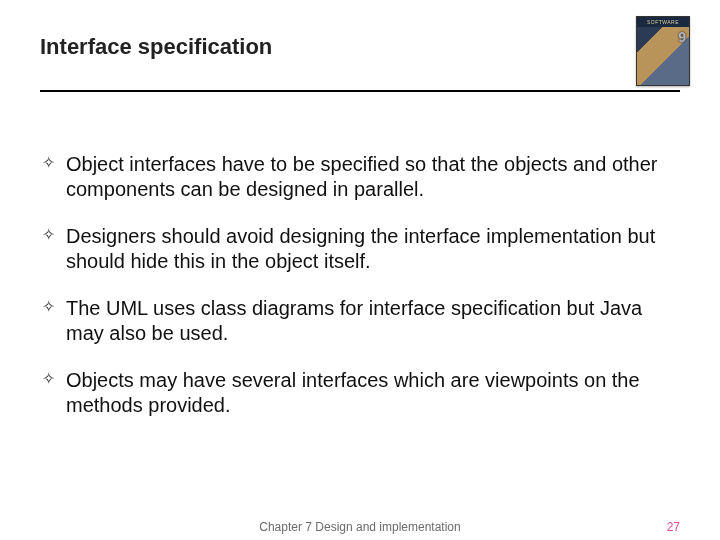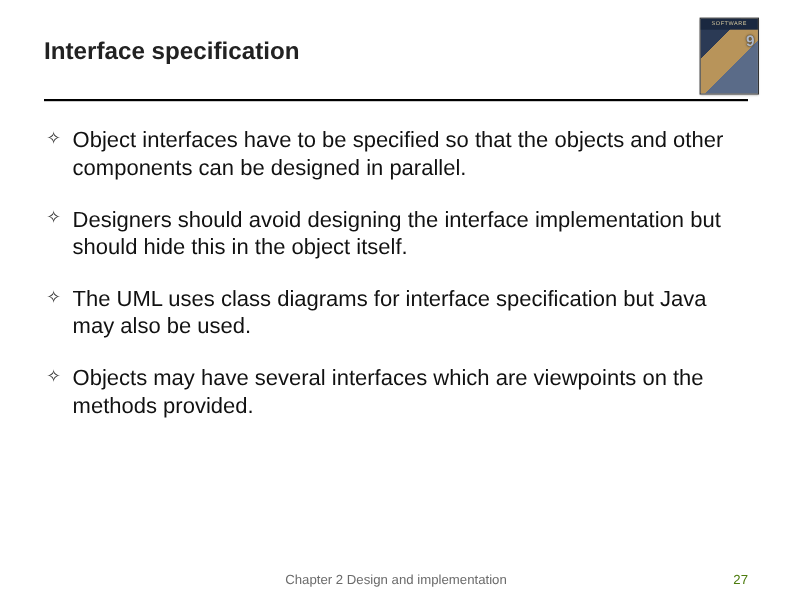--- a/index.html
+++ b/index.html
@@ -60,20 +60,21 @@
   .rule {
     border: none;
     border-top: 2px solid #000;
     margin-top: 10px;
   }
   .content {
     padding-top: 24px;
   }
   ul.bullets {
     list-style: none;
+    margin-top: 36px;
   }
   ul.bullets > li {
     position: relative;
     padding-left: 26px;
     font-size: 20px;
     line-height: 1.25;
     margin-bottom: 22px;
     color: #111;
   }
   ul.bullets > li::before {
@@ -93,21 +94,21 @@
     color: #6b6b6b;
   }
   .footer-center {
     position: absolute;
     left: 0; right: 0;
     text-align: center;
   }
   .footer-right {
     position: absolute;
     right: 40px;
-    color: #4d7c0f;
+    color: #ec4899;
   }
 </style>
 </head>
 <body>
 
 <div class="slide">
 
   <div class="header">
     <div class="title">Interface specification</div>
     <div class="book-thumb">
@@ -121,17 +122,17 @@
   <div class="content">
     <ul class="bullets">
       <li>Object interfaces have to be specified so that the objects and other components can be designed in parallel.</li>
       <li>Designers should avoid designing the interface implementation but should hide this in the object itself.</li>
       <li>The UML uses class diagrams  for interface specification but Java may also be used.</li>
       <li>Objects may have several interfaces which are viewpoints on the methods provided.</li>
     </ul>
   </div>
 
   <div class="footer">
-    <span class="footer-center">Chapter 2 Design and implementation</span>
+    <span class="footer-center">Chapter 7 Design and implementation</span>
     <span class="footer-right">27</span>
   </div>
 
 </div>
 
 </body></html>

